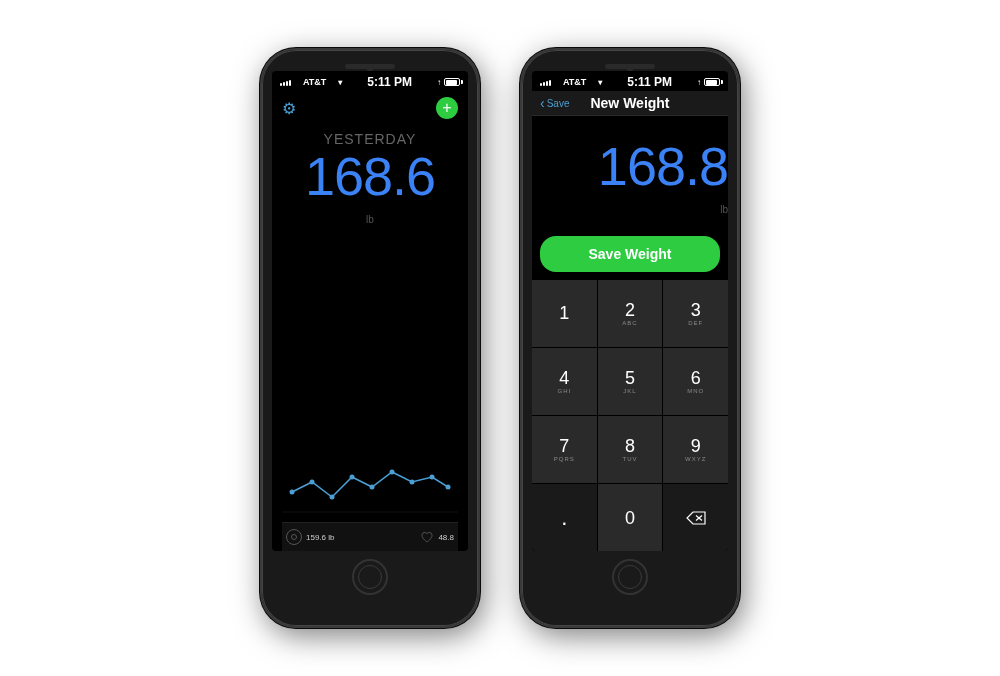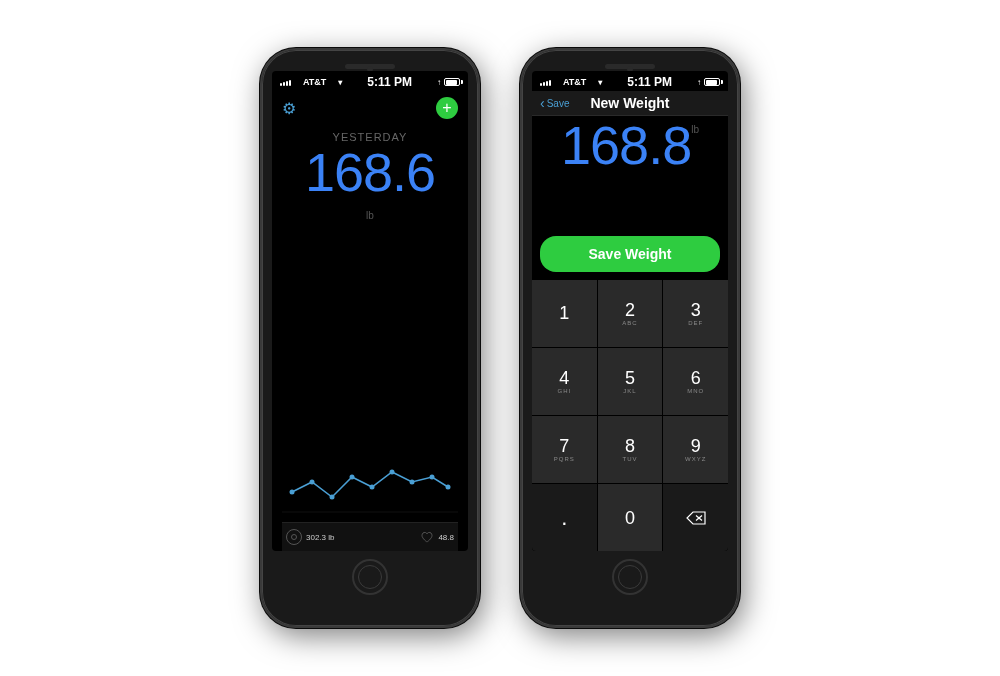--- a/index.html
+++ b/index.html
@@ -178,21 +178,21 @@
       justify-content: center;
       color: #fff;
       font-size: 16px;
       font-weight: 300;
       line-height: 1;
     }
 
     .yesterday-label {
       text-align: center;
       color: #666;
-      font-size: 11px;
+      font-size: 14px;
       letter-spacing: 1px;
       margin-top: 8px;
       margin-bottom: 0;
     }
 
     .big-weight {
       text-align: center;
       color: #3b82f6;
       font-size: 54px;
       font-weight: 300;
@@ -292,22 +292,22 @@
 
     .nav-title {
       color: #fff;
       font-size: 14px;
       font-weight: 600;
     }
 
     .phone2-weight-display {
       flex: 1;
       display: flex;
-      flex-direction: row;
-      align-items: flex-start;
+      flex-direction: column;
+      align-items: flex-end;
       justify-content: center;
       max-height: 120px;
     }
 
     .save-weight-btn {
       background: #2ecc40;
       color: #fff;
       border: none;
       border-radius: 16px;
       font-size: 14px;
@@ -423,21 +423,21 @@
 
           <line x1="0" y1="90" x2="176" y2="90" stroke="#222" stroke-width="0.5"></line>
         </svg>
       </div>
 
       <div class="bottom-bar">
         <div class="bottom-stat">
           <div class="circle-icon">
             <div class="circle-icon-inner"></div>
           </div>
-          <span>302.3 lb</span>
+          <span>159.6 lb</span>
         </div>
         <div class="bottom-stat">
           <svg width="14" height="14" viewBox="0 0 14 14">
             <path d="M7 12 C7 12 2 8.5 2 5.5 C2 3.5 3.5 2 5.5 2.5 C6.2 2.7 6.7 3.2 7 3.8 C7.3 3.2 7.8 2.7 8.5 2.5 C10.5 2 12 3.5 12 5.5 C12 8.5 7 12 7 12Z" fill="none" stroke="#555" stroke-width="1"></path>
           </svg>
           <span>48.8</span>
         </div>
       </div>
     </div>
   </div>

